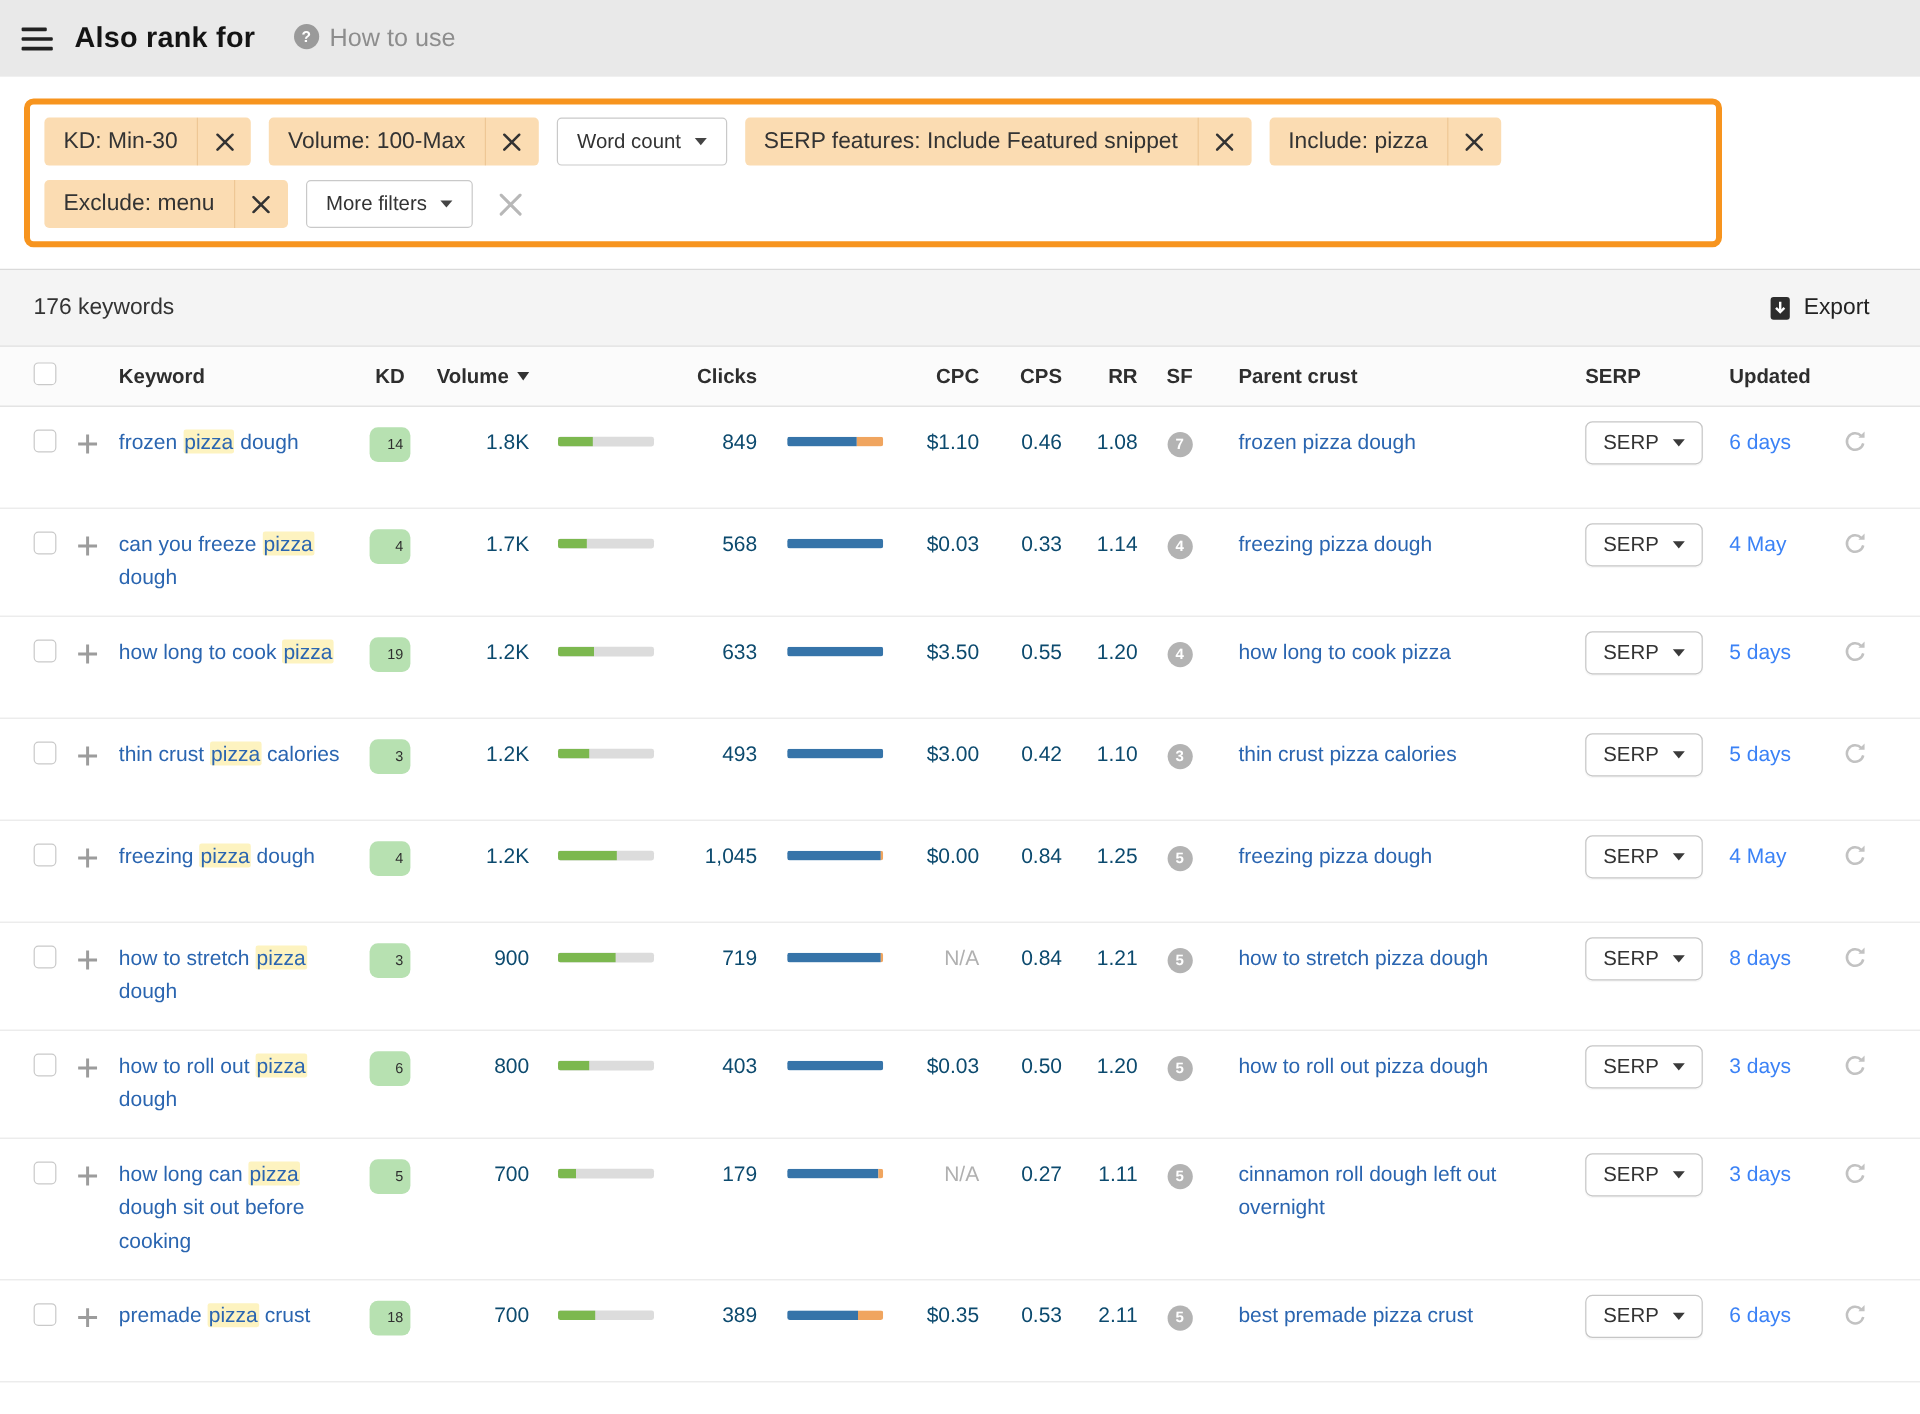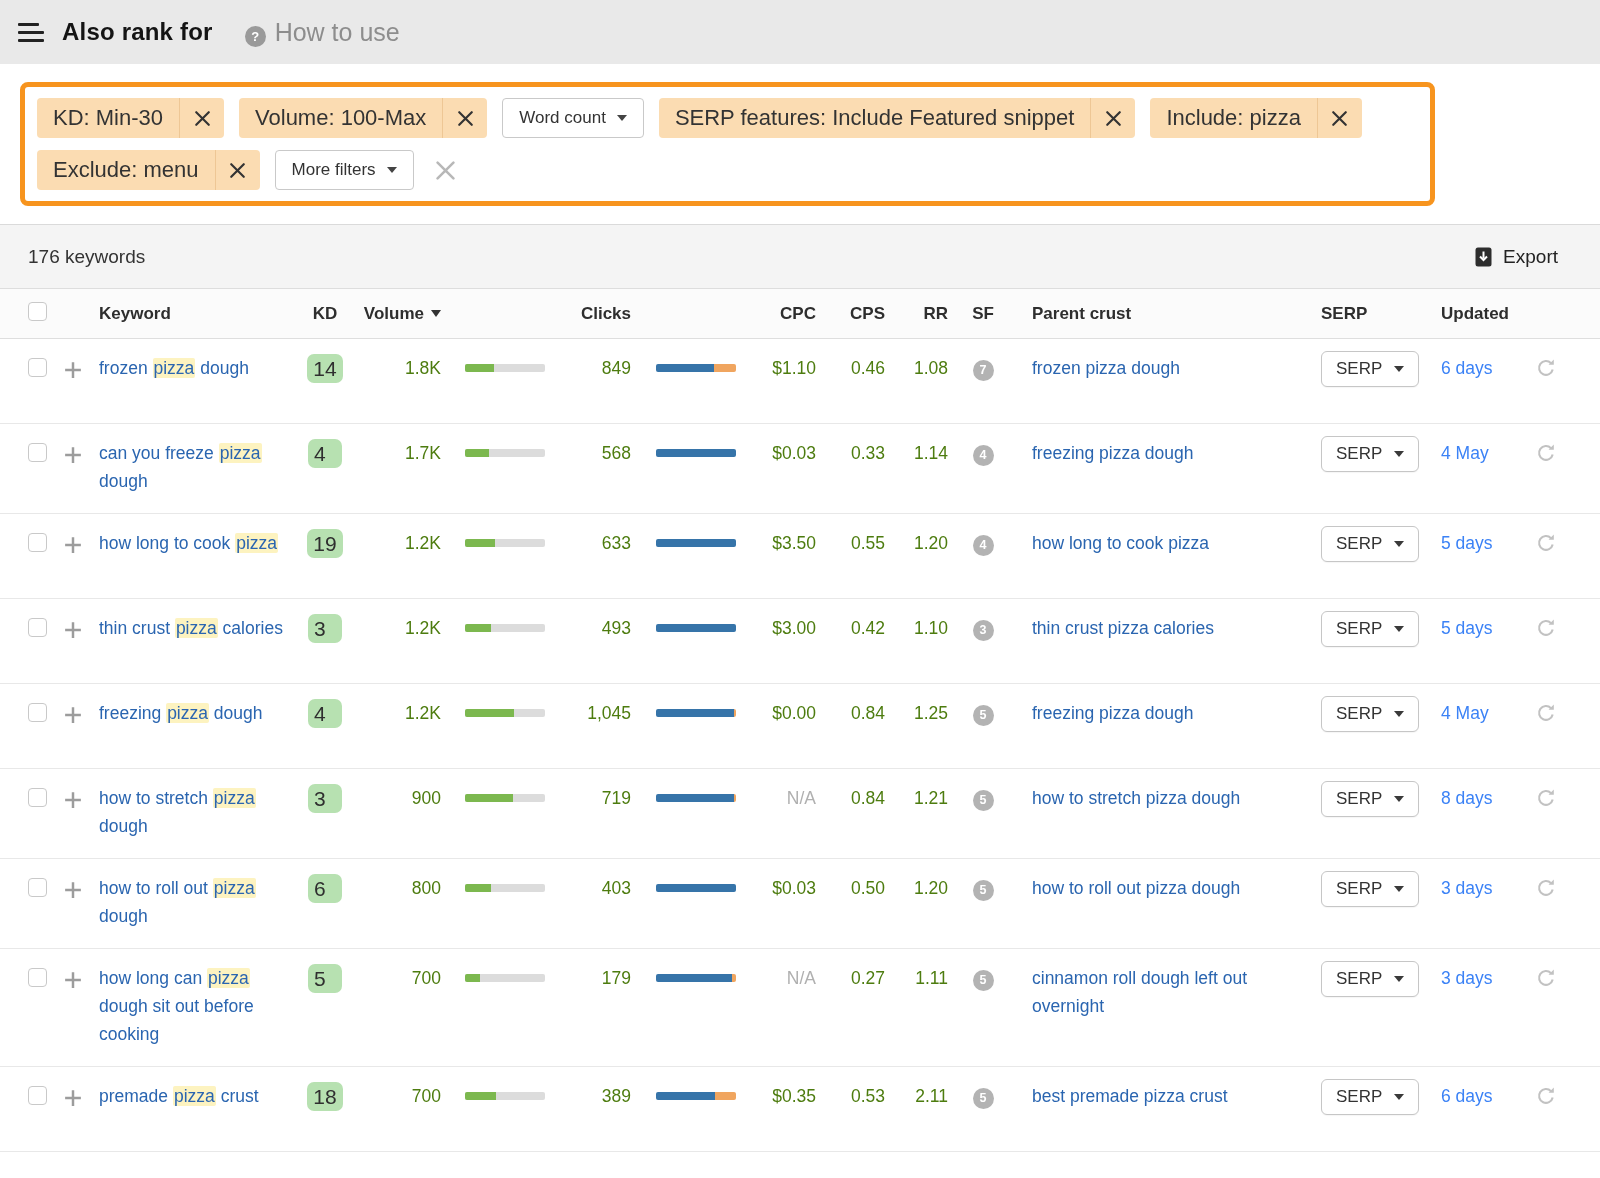--- a/index.html
+++ b/index.html
@@ -15,29 +15,29 @@
     font-family:"Liberation Sans", sans-serif;color:var(--text);
   }
   
   .topbar{height:64px;background:#e9e9e9;display:flex;align-items:center;padding:0 14px;}
   .hamburger{width:30px;display:flex;flex-direction:column;gap:5px;cursor:pointer;padding:4px;}
   .hamburger span{height:3px;background:#222;border-radius:1px;display:block;}
   .hamburger span:nth-child(1){width:21px;}
   .hamburger span:nth-child(2){width:26px;}
   .hamburger span:nth-child(3){width:26px;}
   .page-title{font-size:24px;font-weight:700;color:#141414;margin-left:18px;letter-spacing:.2px;}
-  .help{display:flex;align-items:flex-end;gap:9px;margin-left:32px;color:#8d8d8d;font-size:25px;cursor:pointer;}
+  .help{display:flex;align-items:flex-start;gap:9px;margin-left:32px;color:#8d8d8d;font-size:21px;cursor:pointer;}
   .help-icon{width:21px;height:21px;border-radius:50%;background:#9a9a9a;color:#fff;display:flex;align-items:center;justify-content:center;font-size:13px;font-weight:700;}
   .help-icon::before{content:"?";}
   
   .filter-section{background:#fff;padding:18px 20px 0 20px;}
   .filter-box{border:5px solid var(--accent);border-radius:8px;width:1415px;padding:11px 12px;}
   .filter-row{display:flex;align-items:center;gap:15px;}
   .filter-row + .filter-row{margin-top:12px;}
-  .chip{display:inline-flex;align-items:stretch;background:var(--chip-bg);border-radius:4px;height:40px;font-size:22px;color:#333;overflow:hidden;}
+  .chip{display:inline-flex;align-items:stretch;background:var(--chip-bg);border-radius:4px;height:40px;font-size:19px;color:#333;overflow:hidden;}
   .chip .chip-label{display:flex;align-items:center;padding:0 16px;white-space:nowrap;}
   .chip .chip-x{display:flex;align-items:center;justify-content:center;width:45px;border-left:1px solid var(--chip-divider);cursor:pointer;}
   .dropdown-btn{display:inline-flex;align-items:center;gap:11px;background:#fff;border:1px solid #c9c9c9;border-radius:4px;height:40px;padding:0 16px;font-size:17px;color:#333;cursor:pointer;white-space:nowrap;}
   .caret{width:0;height:0;border-left:5px solid transparent;border-right:5px solid transparent;border-top:6px solid #444;}
   .clear-x{display:flex;align-items:center;justify-content:center;width:30px;height:30px;cursor:pointer;margin-left:2px;}
   
   .toolbar{height:65px;background:#f4f4f4;border-top:1px solid #dadada;border-bottom:1px solid #ddd;display:flex;align-items:center;justify-content:space-between;padding:0 28px 0 28px;margin-top:18px;}
   .kw-count{font-size:19px;color:#333;}
   .export-btn{display:flex;align-items:center;gap:11px;font-size:19px;color:#222;cursor:pointer;padding-right:14px;}
   
@@ -45,22 +45,22 @@
   .thead{height:50px;align-items:center;background:#fbfbfb;border-bottom:1px solid #dedede;font-weight:700;font-size:17px;color:#2e2e2e;}
   .th-right{text-align:right;}
   .th-center{text-align:center;}
   .th-volume{display:flex;align-items:center;justify-content:flex-end;gap:7px;cursor:pointer;}
   .sort-caret{width:0;height:0;border-left:5px solid transparent;border-right:5px solid transparent;border-top:7px solid #333;}
   .row{align-items:start;border-bottom:1px solid #e8e8e8;padding-top:15px;padding-bottom:18px;min-height:85px;font-size:17.5px;line-height:28px;}
   .checkbox{width:19px;height:19px;border:1.5px solid #c9c9c9;border-radius:4px;background:#fff;display:inline-block;margin-top:4px;cursor:pointer;}
   .plus-wrap{margin-top:5px;cursor:pointer;display:inline-block;}
   .kw-link{color:var(--link);cursor:pointer;text-decoration:none;display:inline-block;}
   .kw-link mark{background:var(--hl);color:var(--link);padding:0 1px;border-radius:2px;}
-  .kd-badge{display:inline-block;min-width:34px;text-align:left;background:var(--kd-bg);border-radius:7px;padding:1px 6px;font-size:21px;color:#2f2f2f;line-height:27px;}
-  .num{text-align:right;color:#4d7c0f;}
+  .kd-badge{display:inline-block;min-width:34px;text-align:right;background:var(--kd-bg);border-radius:7px;padding:1px 6px;font-size:12px;color:#2f2f2f;line-height:27px;}
+  .num{text-align:right;color:#0c4a6e;}
   .num.muted{color:#b0b0b0;}
   .bar{width:80px;height:8px;border-radius:2px;background:var(--bar-gray);margin-left:24px;margin-top:10px;overflow:hidden;display:flex;}
   .bar.clicks{margin-left:25px;background:transparent;}
   .fill-green{height:100%;background:var(--bar-green);}
   .seg-blue{height:100%;background:var(--bar-blue);}
   .seg-orange{height:100%;background:var(--bar-orange);}
   .sf-wrap{text-align:center;}
   .sf-circle{display:inline-flex;align-items:center;justify-content:center;width:21px;height:21px;border-radius:50%;background:var(--sf-bg);color:#fff;font-size:12.5px;font-weight:700;margin-top:4px;}
   .parent-link{color:var(--link);cursor:pointer;padding-right:20px;display:inline-block;}
   .serp-btn{display:inline-flex;align-items:center;gap:12px;background:#fff;border:1px solid #c6c6c6;border-radius:6px;padding:7px 14px;font-size:17px;color:#333;cursor:pointer;font-family:inherit;margin-top:-4px;box-shadow:0 1px 1px rgba(0,0,0,0.04);}

